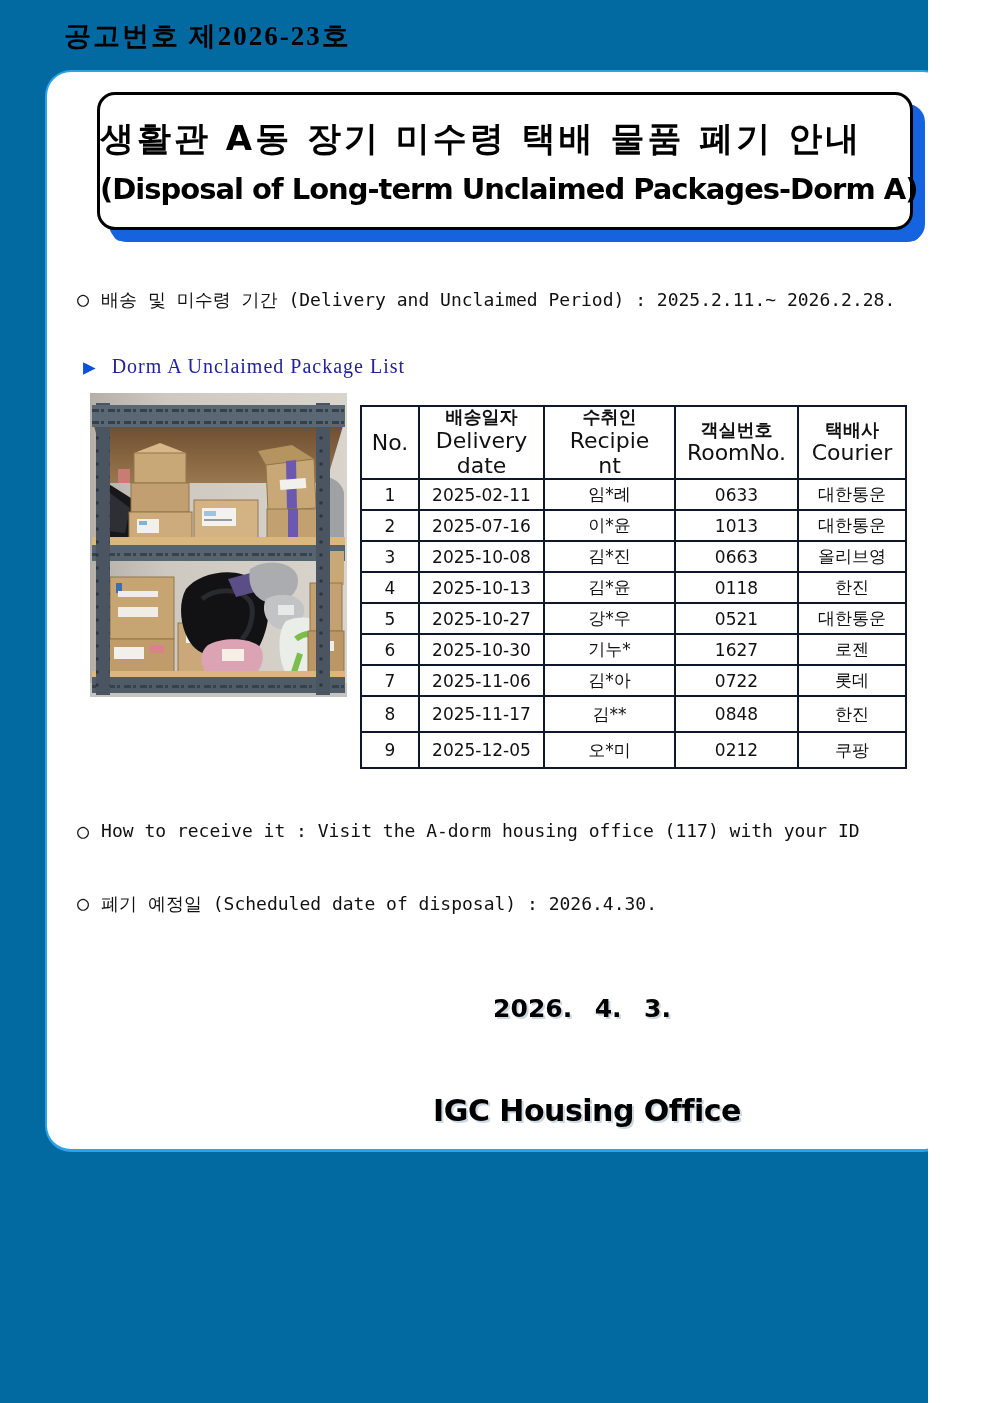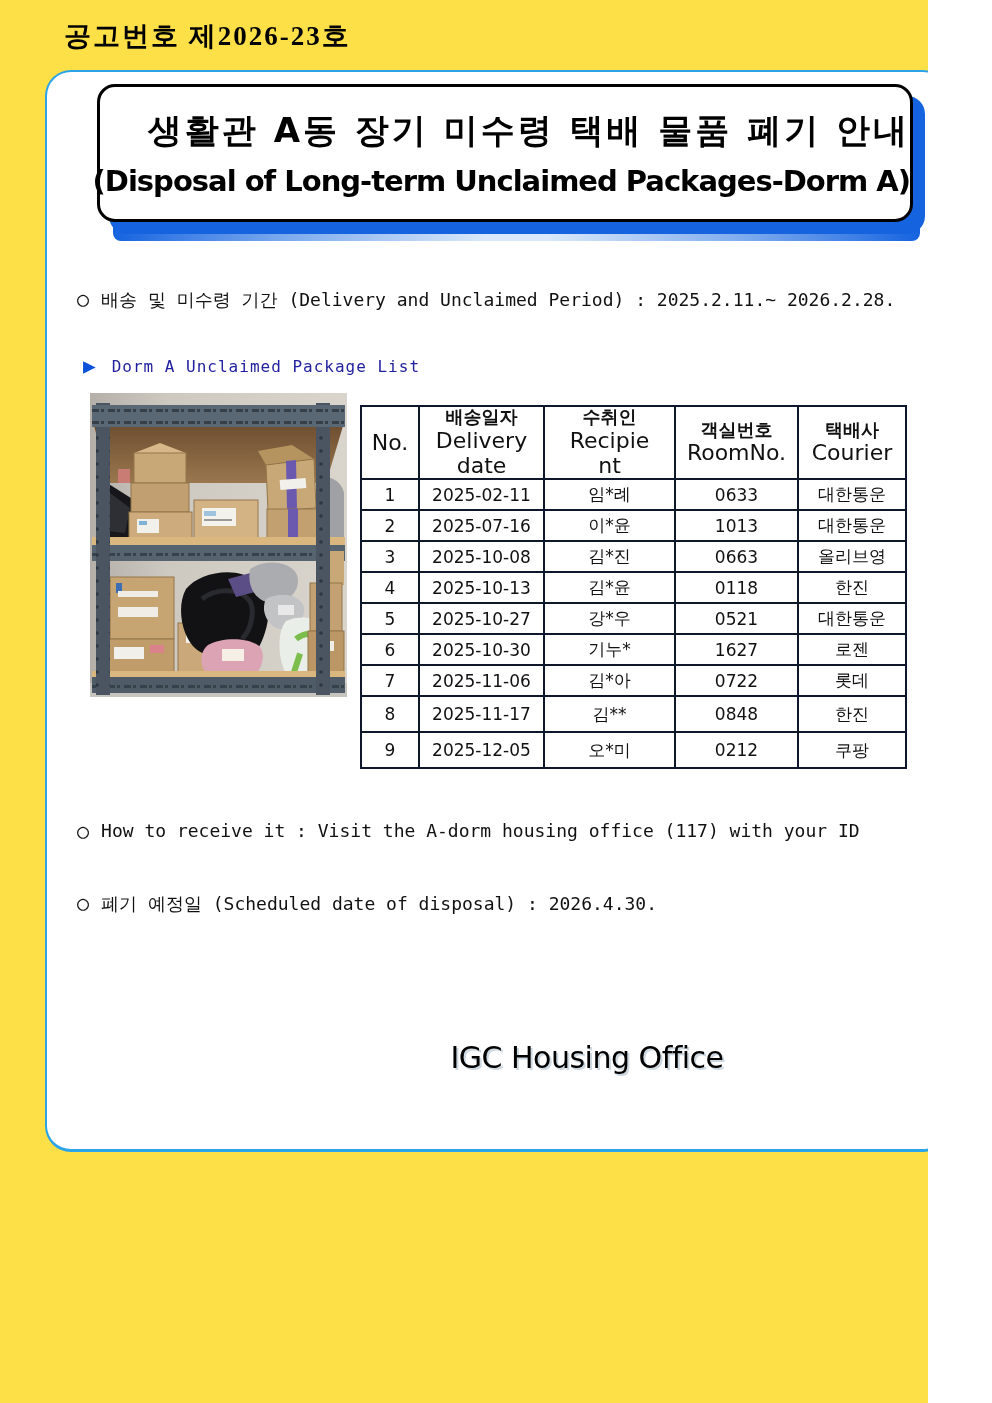--- a/index.html
+++ b/index.html
@@ -1,69 +1,69 @@
 <!DOCTYPE html>
 <html><head>
 <meta charset="utf-8">
 <style>
   html,body{margin:0;padding:0;background:#ffffff;}
-  .page{position:relative;width:928px;height:1403px;background:#fde047;overflow:hidden;
+  .page{position:relative;width:928px;height:1403px;background:#0369a1;overflow:hidden;
         font-family:"DejaVu Sans","Liberation Sans",sans-serif;color:#111;}
 
   .notice-number{position:absolute;left:64px;top:18px;
     font-family:"Liberation Serif","DejaVu Serif",serif;
     font-size:27px;font-weight:bold;letter-spacing:2px;color:#000;}
 
   .frame{position:absolute;left:45px;top:70px;width:900px;height:1077px;
     border:2px solid #2BA3E8;border-bottom-width:3px;border-radius:26px;background:#fff;}
 
-  .title-box{position:absolute;left:50px;top:12px;width:810px;height:132px;
+  .title-box{position:absolute;left:50px;top:20px;width:810px;height:132px;
     background:#fff;border:3px solid #000;border-radius:18px;
     box-shadow:12px 12px 0 0 #1563DF;z-index:2;
-    display:flex;flex-direction:column;align-items:flex-end;justify-content:center;gap:10px;}
+    display:flex;flex-direction:column;align-items:flex-start;justify-content:center;gap:10px;}
   .title-ko{font-size:34px;font-weight:bold;letter-spacing:3px;color:#000;white-space:nowrap;}
   .title-en{font-size:29px;font-weight:bold;letter-spacing:-1px;color:#000;white-space:nowrap;}
   .title-bar{position:absolute;left:66px;top:152px;width:807px;height:17px;z-index:1;
     background:linear-gradient(90deg,#1563DF 0%,#3E7FE6 8%,#7FACEE 22%,#D9E8FA 46%,#D9E8FA 54%,#7FACEE 78%,#3E7FE6 92%,#1563DF 100%);
     border-radius:0 0 8px 8px;}
 
   .body-line{position:absolute;display:flex;align-items:flex-start;
     font-family:"DejaVu Sans Mono","Liberation Mono",monospace;
     font-size:18px;color:#111;white-space:nowrap;}
   .bullet{font-size:20px;line-height:22px;margin-right:12px;color:#111;}
   .line-period{left:30px;top:216px;}
   .line-receive{left:30px;top:748px;}
   .line-disposal{left:30px;top:820px;}
 
   .list-label-line{position:absolute;left:36px;top:283px;display:flex;align-items:center;
     font-family:"DejaVu Sans Mono","Liberation Mono",monospace;}
   .tri{color:#0B52D8;font-size:21px;margin-right:16px;line-height:22px;}
-  .list-label-text{color:#22229E;font-size:16px;letter-spacing:1px;white-space:nowrap;}
+  .list-label-text{color:#22229E;font-size:20px;letter-spacing:1px;white-space:nowrap;font-family:Liberation Serif, serif;}
 
   .photo{position:absolute;left:43px;top:321px;width:257px;height:304px;}
   .photo svg{display:block;width:100%;height:100%;}
 
   table.pkg{position:absolute;left:313px;top:333px;width:545px;border-collapse:collapse;
     table-layout:fixed;background:#fff;}
   table.pkg th,table.pkg td{border:2px solid #0f172a;text-align:center;vertical-align:middle;
     padding:0 2px;overflow:hidden;}
   table.pkg thead tr{height:68px;}
   table.pkg tbody tr{height:31px;}
   table.pkg tbody tr:nth-child(8),table.pkg tbody tr:nth-child(9){height:36px;}
   .th-ko{font-size:18px;font-weight:bold;line-height:1.15;}
   .th-en{font-size:22px;font-weight:500;line-height:1.15;}
   th.col-recipient .th-en{max-width:86px;margin:0 auto;word-break:break-all;}
   table.pkg td{font-size:17px;color:#111;}
 
   .footer-logo{position:absolute;left:102px;top:906px;width:240px;height:112px;}
   .footer-date{position:absolute;left:355px;top:922px;width:360px;text-align:center;
     font-size:25px;font-weight:bold;color:#000;word-spacing:0.55em;
     text-shadow:2px 2px 0 #cdd8e0;}
-  .footer-office{position:absolute;left:330px;top:968px;width:420px;text-align:center;
-    font-size:30px;font-weight:normal;letter-spacing:-0.5px;color:#000;
+  .footer-office{position:absolute;left:330px;top:1021px;width:420px;text-align:center;
+    font-size:30px;font-weight:bold;letter-spacing:-0.5px;color:#000;
     text-shadow:2px 2px 0 #cdd8e0;white-space:nowrap;}
 </style>
 </head>
 <body>
 
 <div class="page">
 
   <div class="notice-number">공고번호 제2026-23호</div>
 
   <div class="frame">
@@ -273,16 +273,17 @@
       <span class="bullet">○</span>
       <span>How to receive it : Visit the A-dorm housing office (117) with your ID</span>
     </div>
 
     <div class="body-line line-disposal">
       <span class="bullet">○</span>
       <span>폐기 예정일 (Scheduled date of disposal) : 2026.4.30.</span>
     </div>
 
 
+    <div class="footer-date">2026. 4. 3.</div>
     <div class="footer-office">IGC Housing Office</div>
 
   </div>
 </div>
 
 </body></html>

